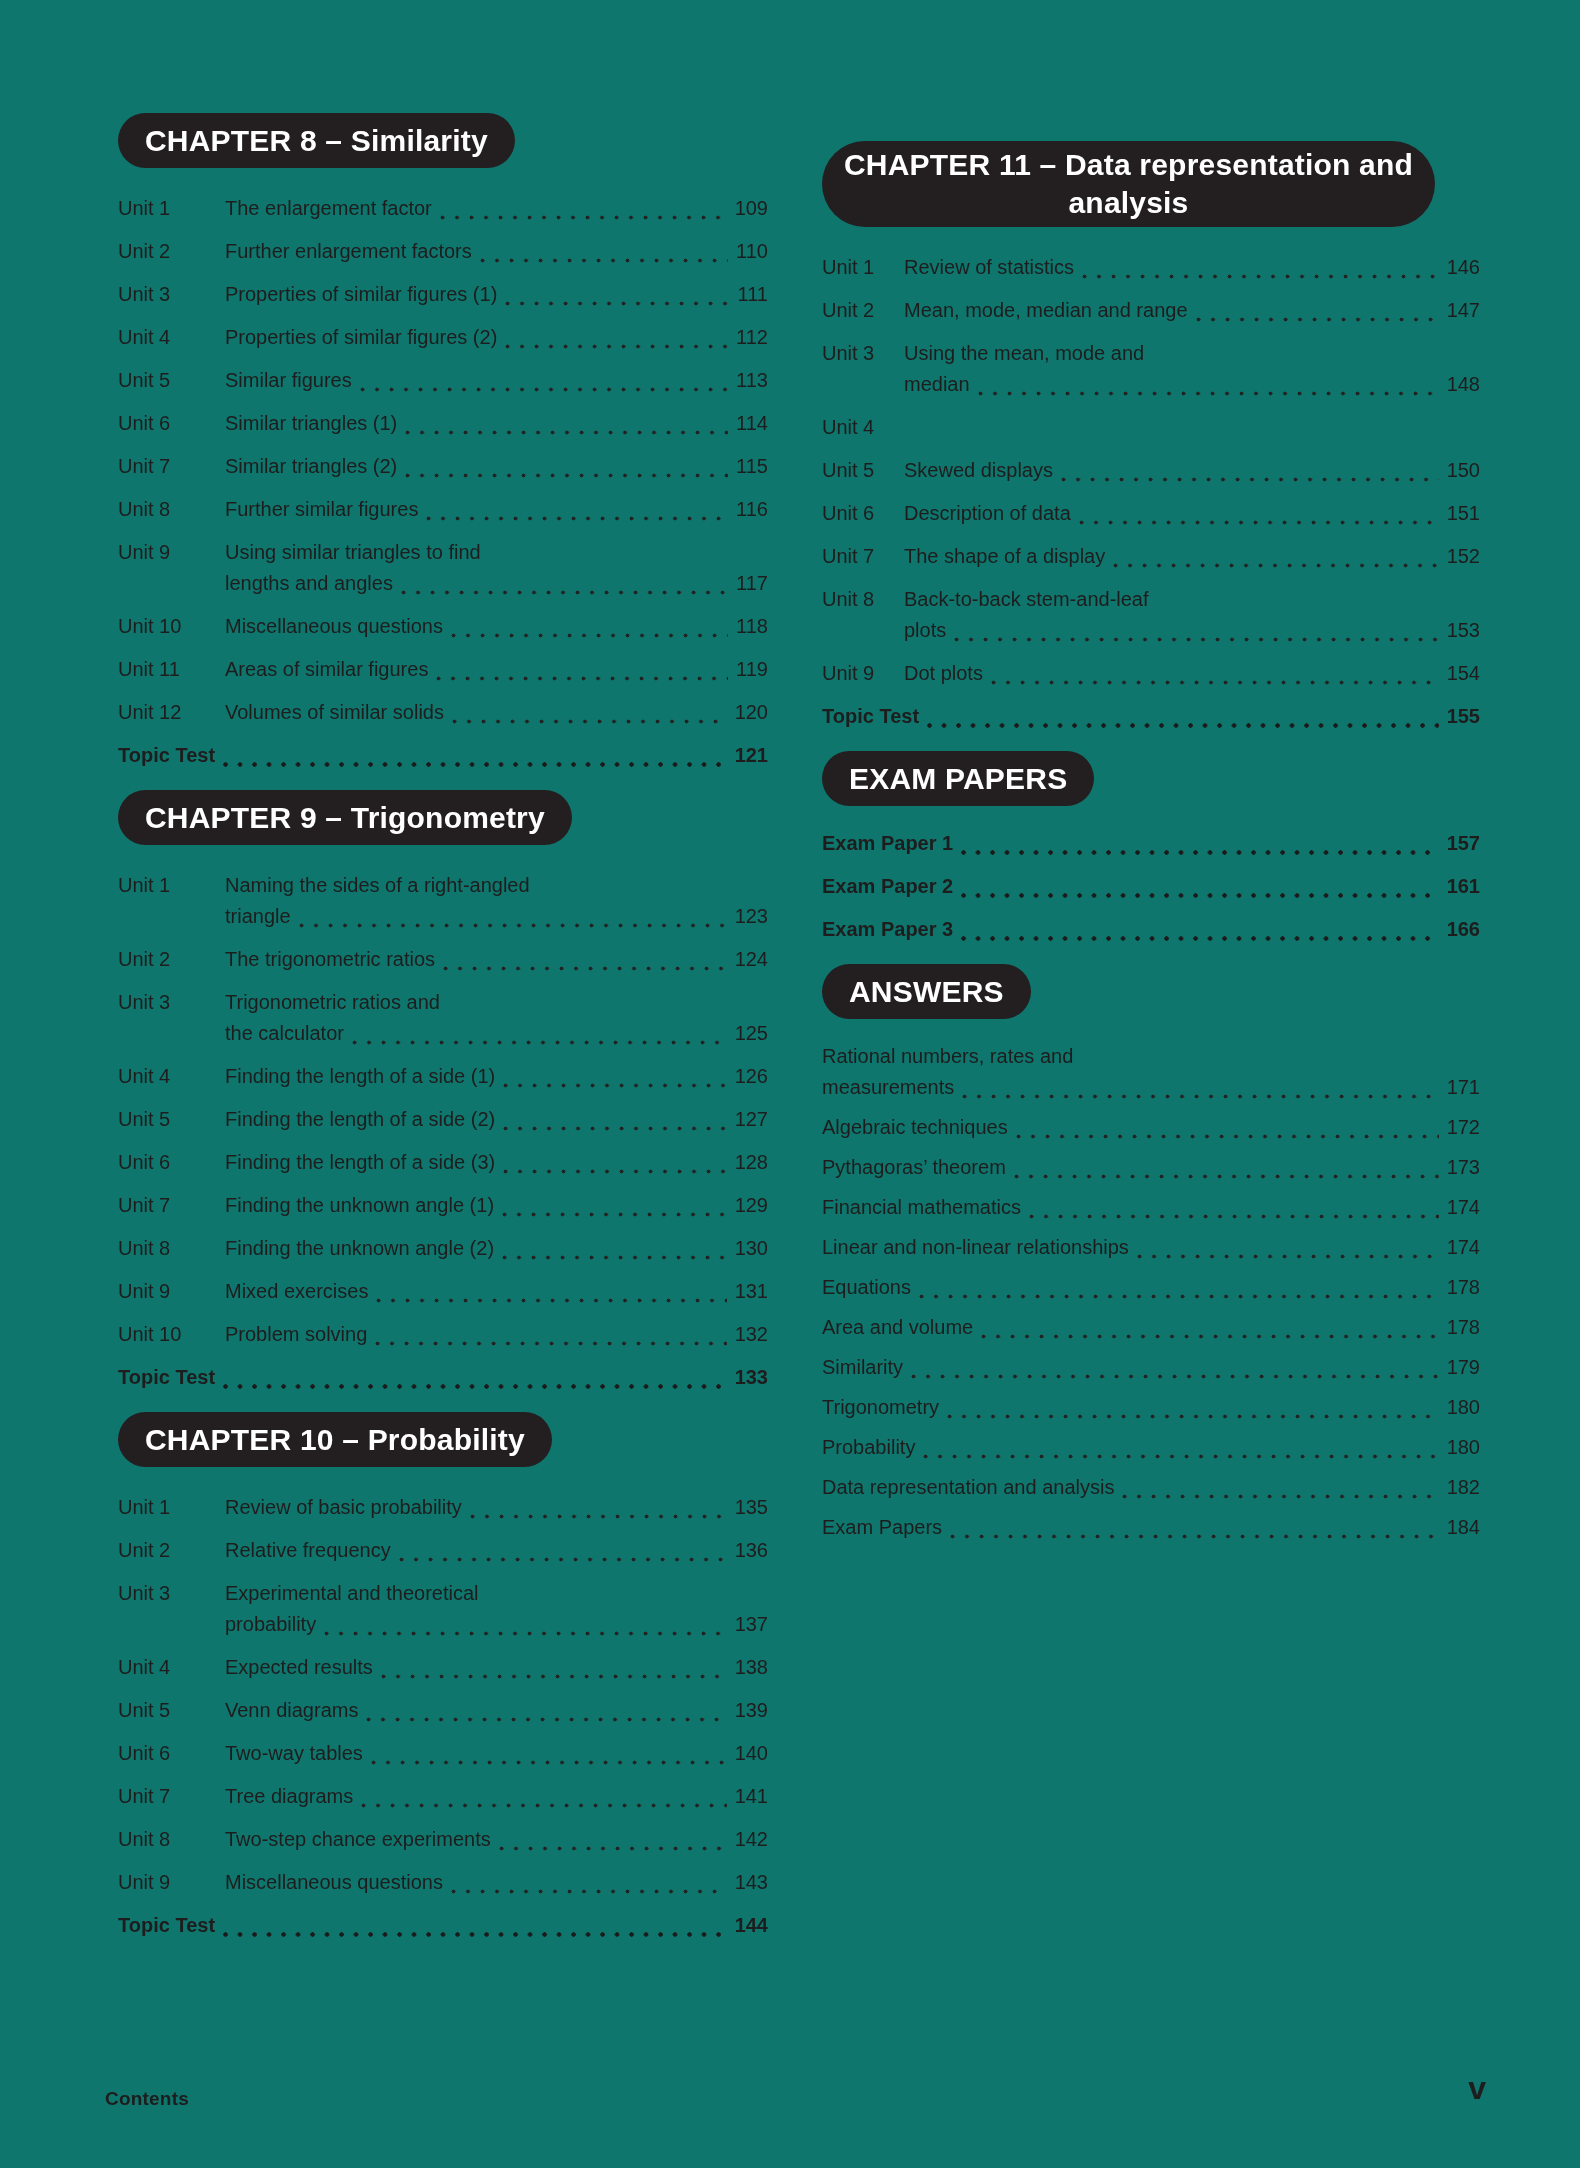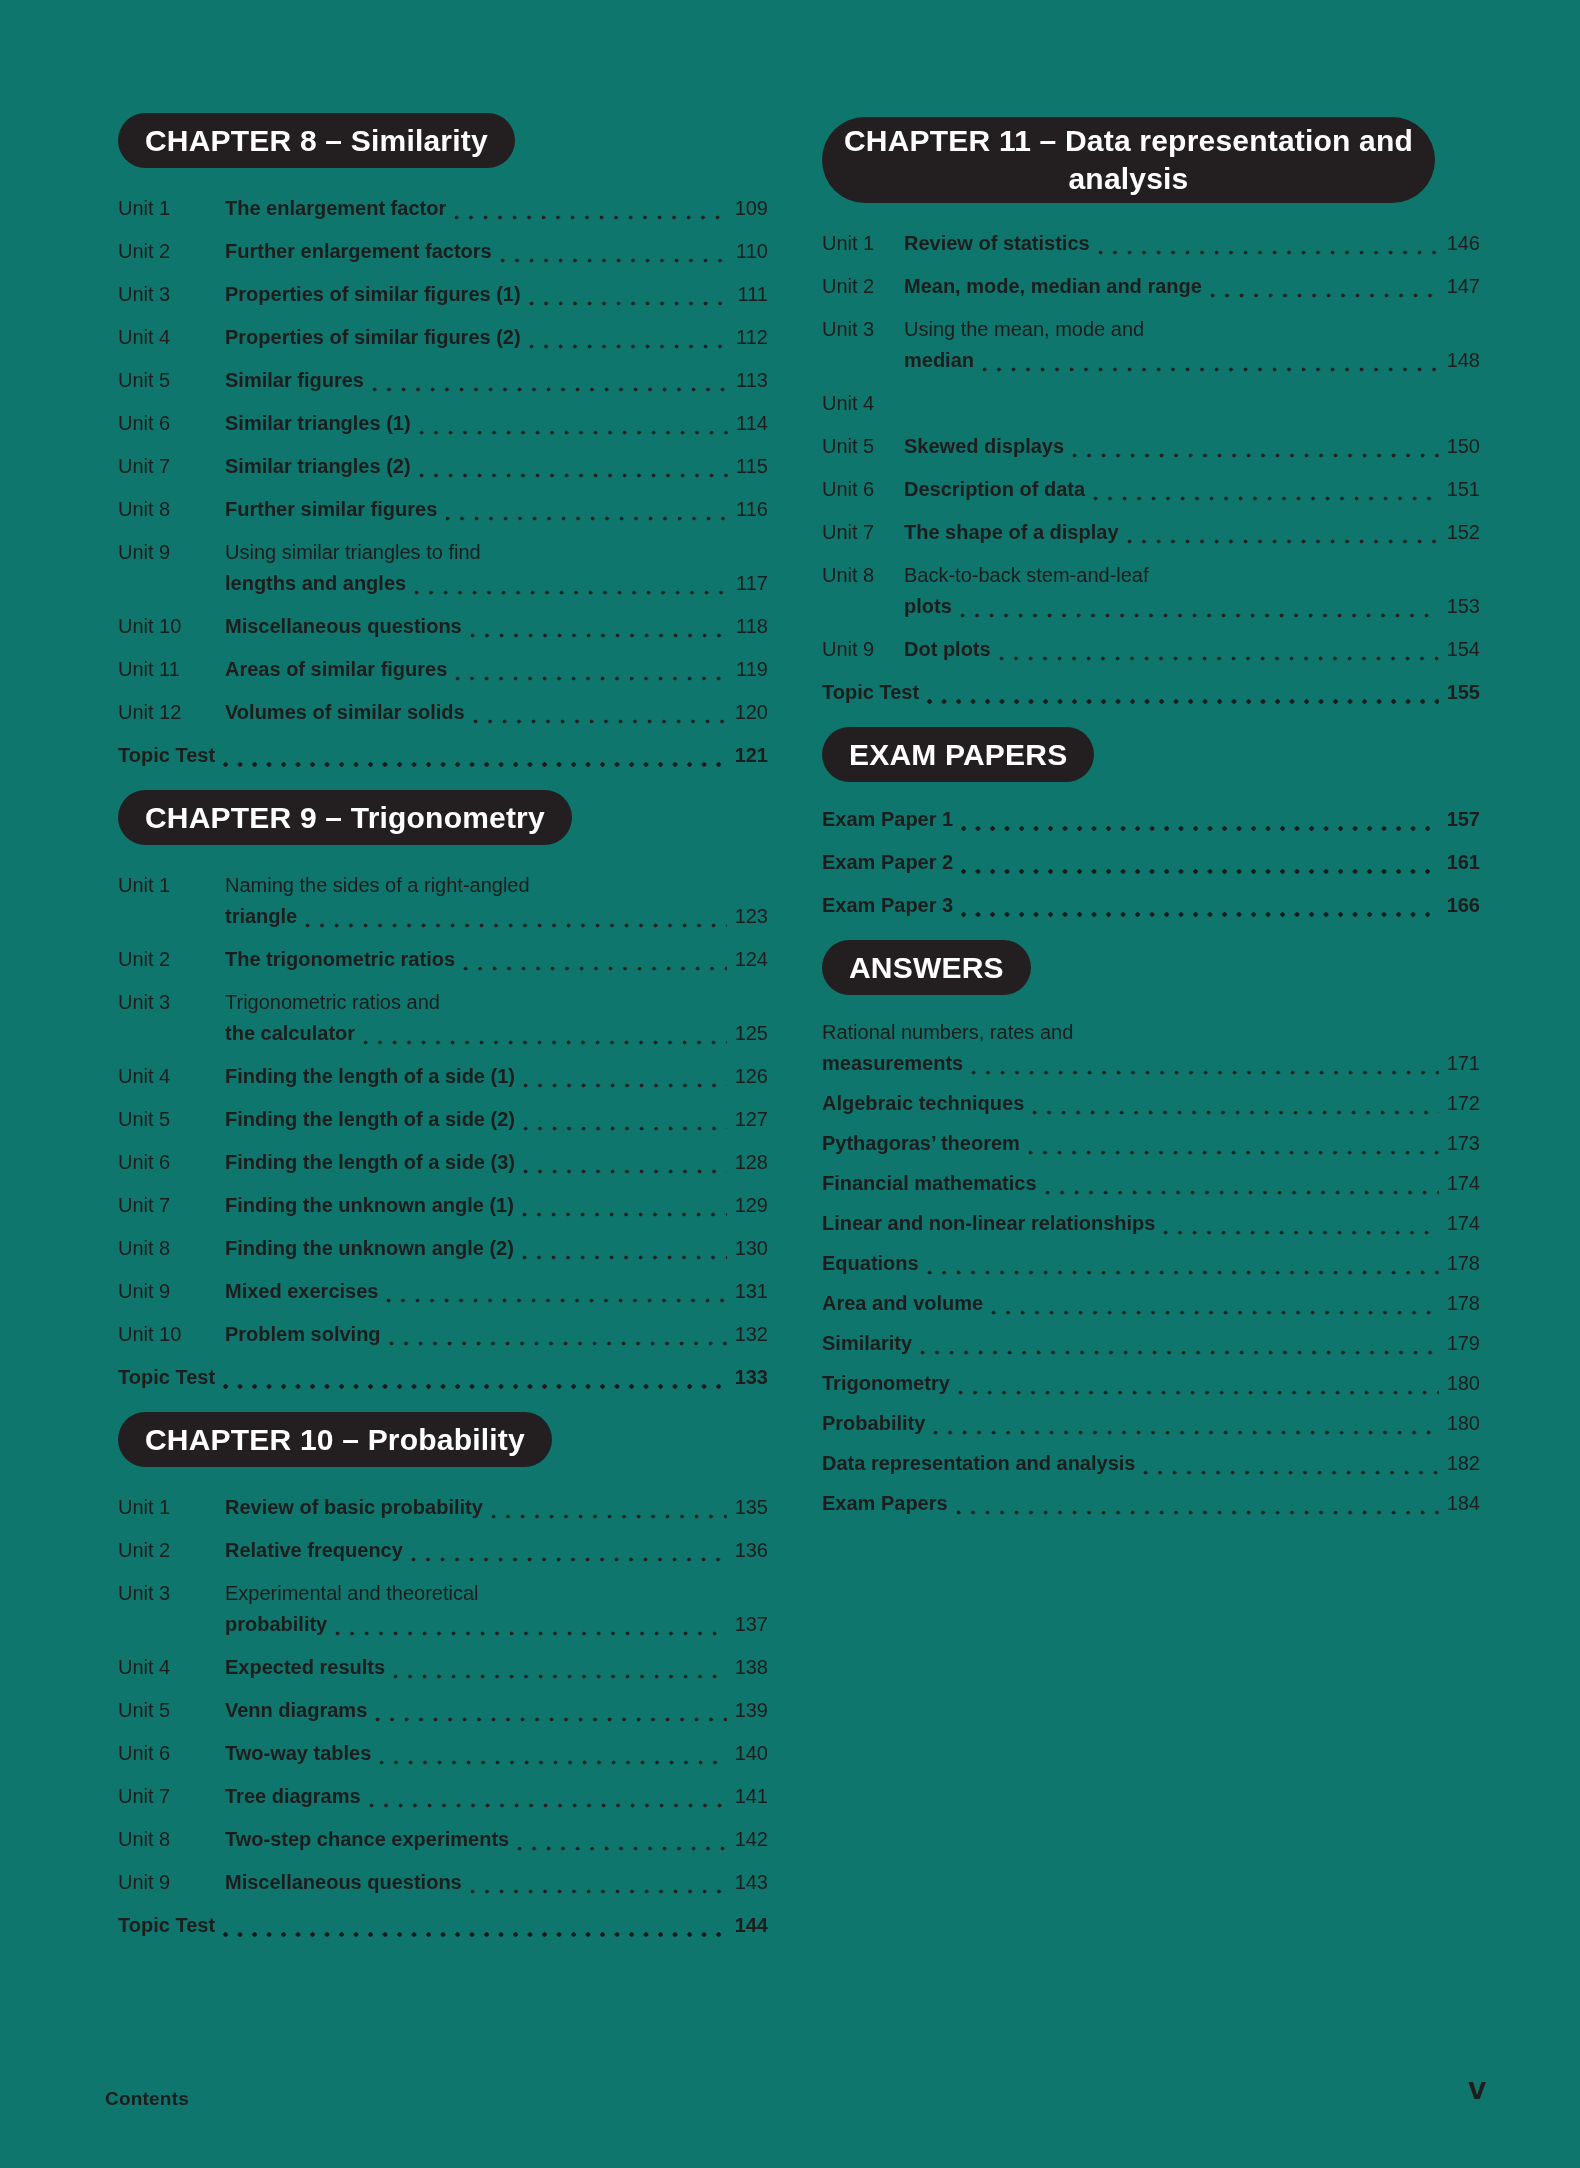--- a/index.html
+++ b/index.html
@@ -13,29 +13,29 @@
   .col-right{left:822px;top:117px;width:658px;}
   .section{margin-bottom:19px;}
   .badge-wrap{margin-bottom:25px;}
   .badge{
     display:inline-block;background:#231f20;color:#ffffff;font-weight:bold;
     font-size:30px;line-height:39px;padding:8px 27px;border-radius:32px;
     letter-spacing:0.2px;
   }
   .badge-block{
     display:block;width:613px;box-sizing:border-box;text-align:center;
-    padding:5px 20px;line-height:38px;border-radius:46px;
+    padding:5px 20px;line-height:38px;border-radius:46px;margin-top:24px;
   }
   .row{display:flex;font-size:20px;line-height:31px;margin-bottom:12px;}
   .label{flex:none;width:107px;white-space:nowrap;}
   .col-right .label{width:82px;}
   .entry{flex:1;min-width:0;}
   .line{white-space:nowrap;}
   .lastline{display:flex;}
-  .t{white-space:nowrap;font-weight:bold;}
+  .t{white-space:nowrap;}
   .dots{flex:1;position:relative;margin:0 2px;min-width:18px;}
   .dots::after{
     content:"";position:absolute;left:6px;right:6px;bottom:4px;height:5px;
     background-image:radial-gradient(circle at 2.5px 2.5px,#222222 1.7px,transparent 2.2px);
     background-repeat:repeat-x;background-size:14.5px 5px;
   }
   .bold .dots::after{
     background-image:radial-gradient(circle at 2.5px 2.5px,#1a1a1a 2px,transparent 2.4px);
   }
   .pg{white-space:nowrap;}

